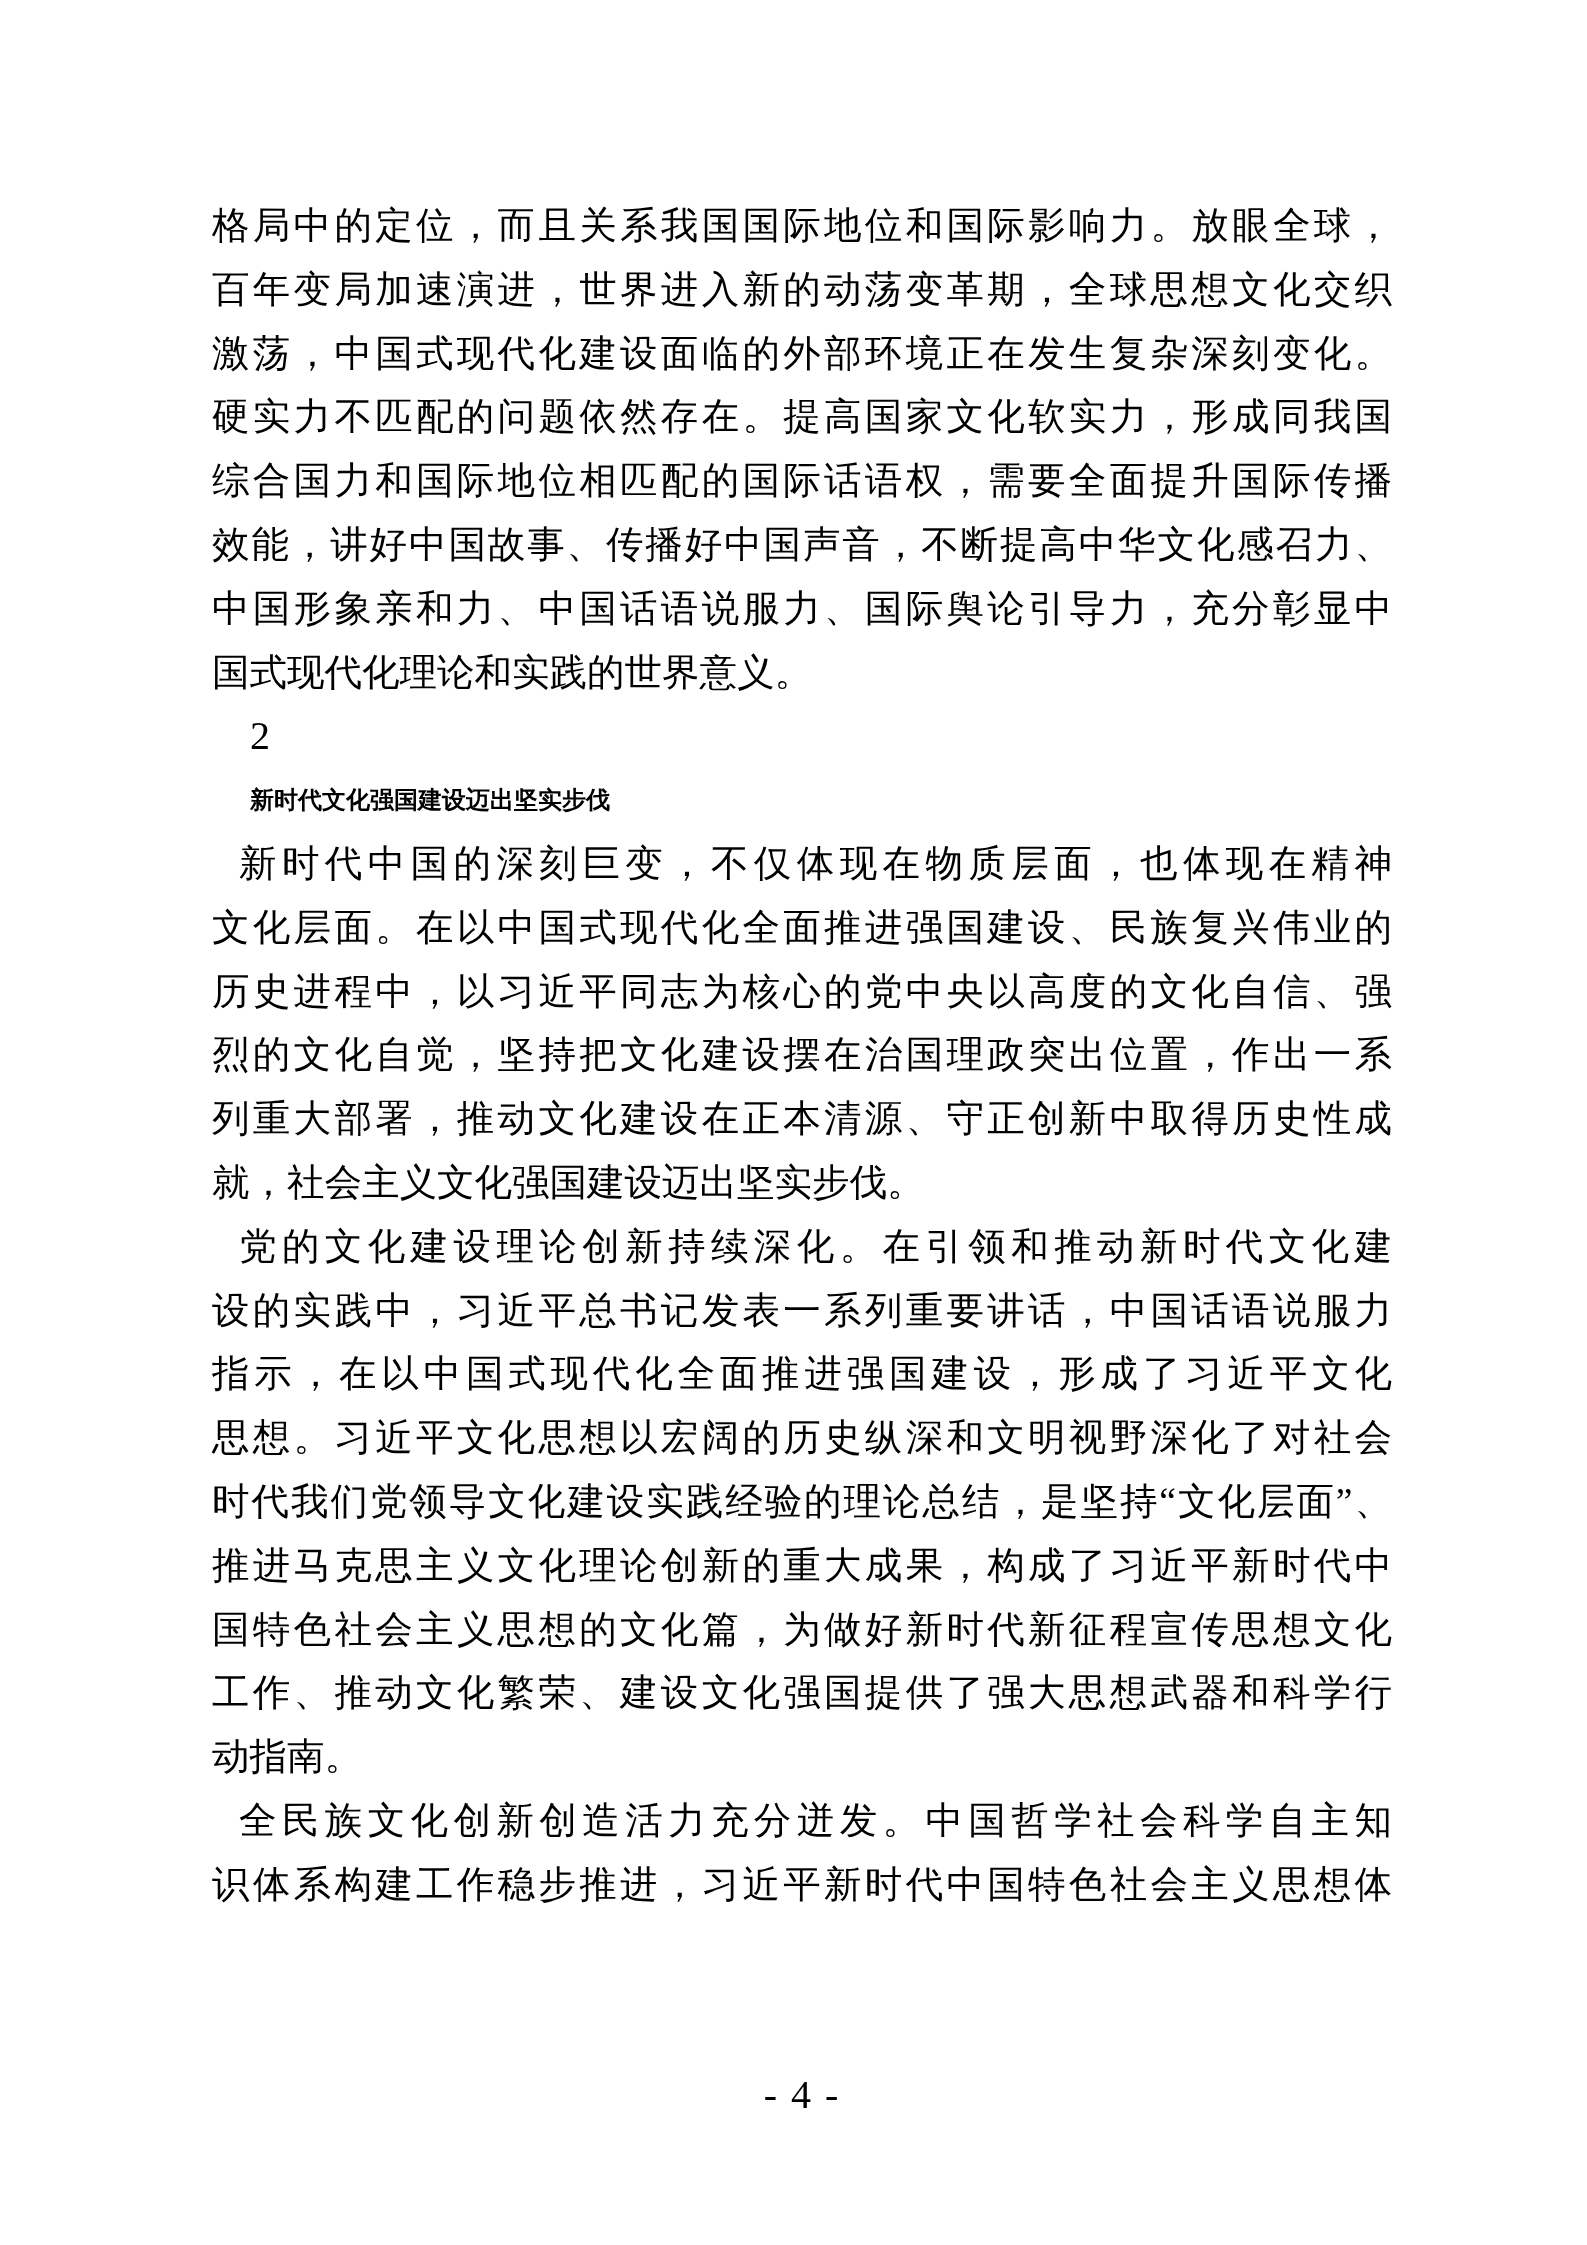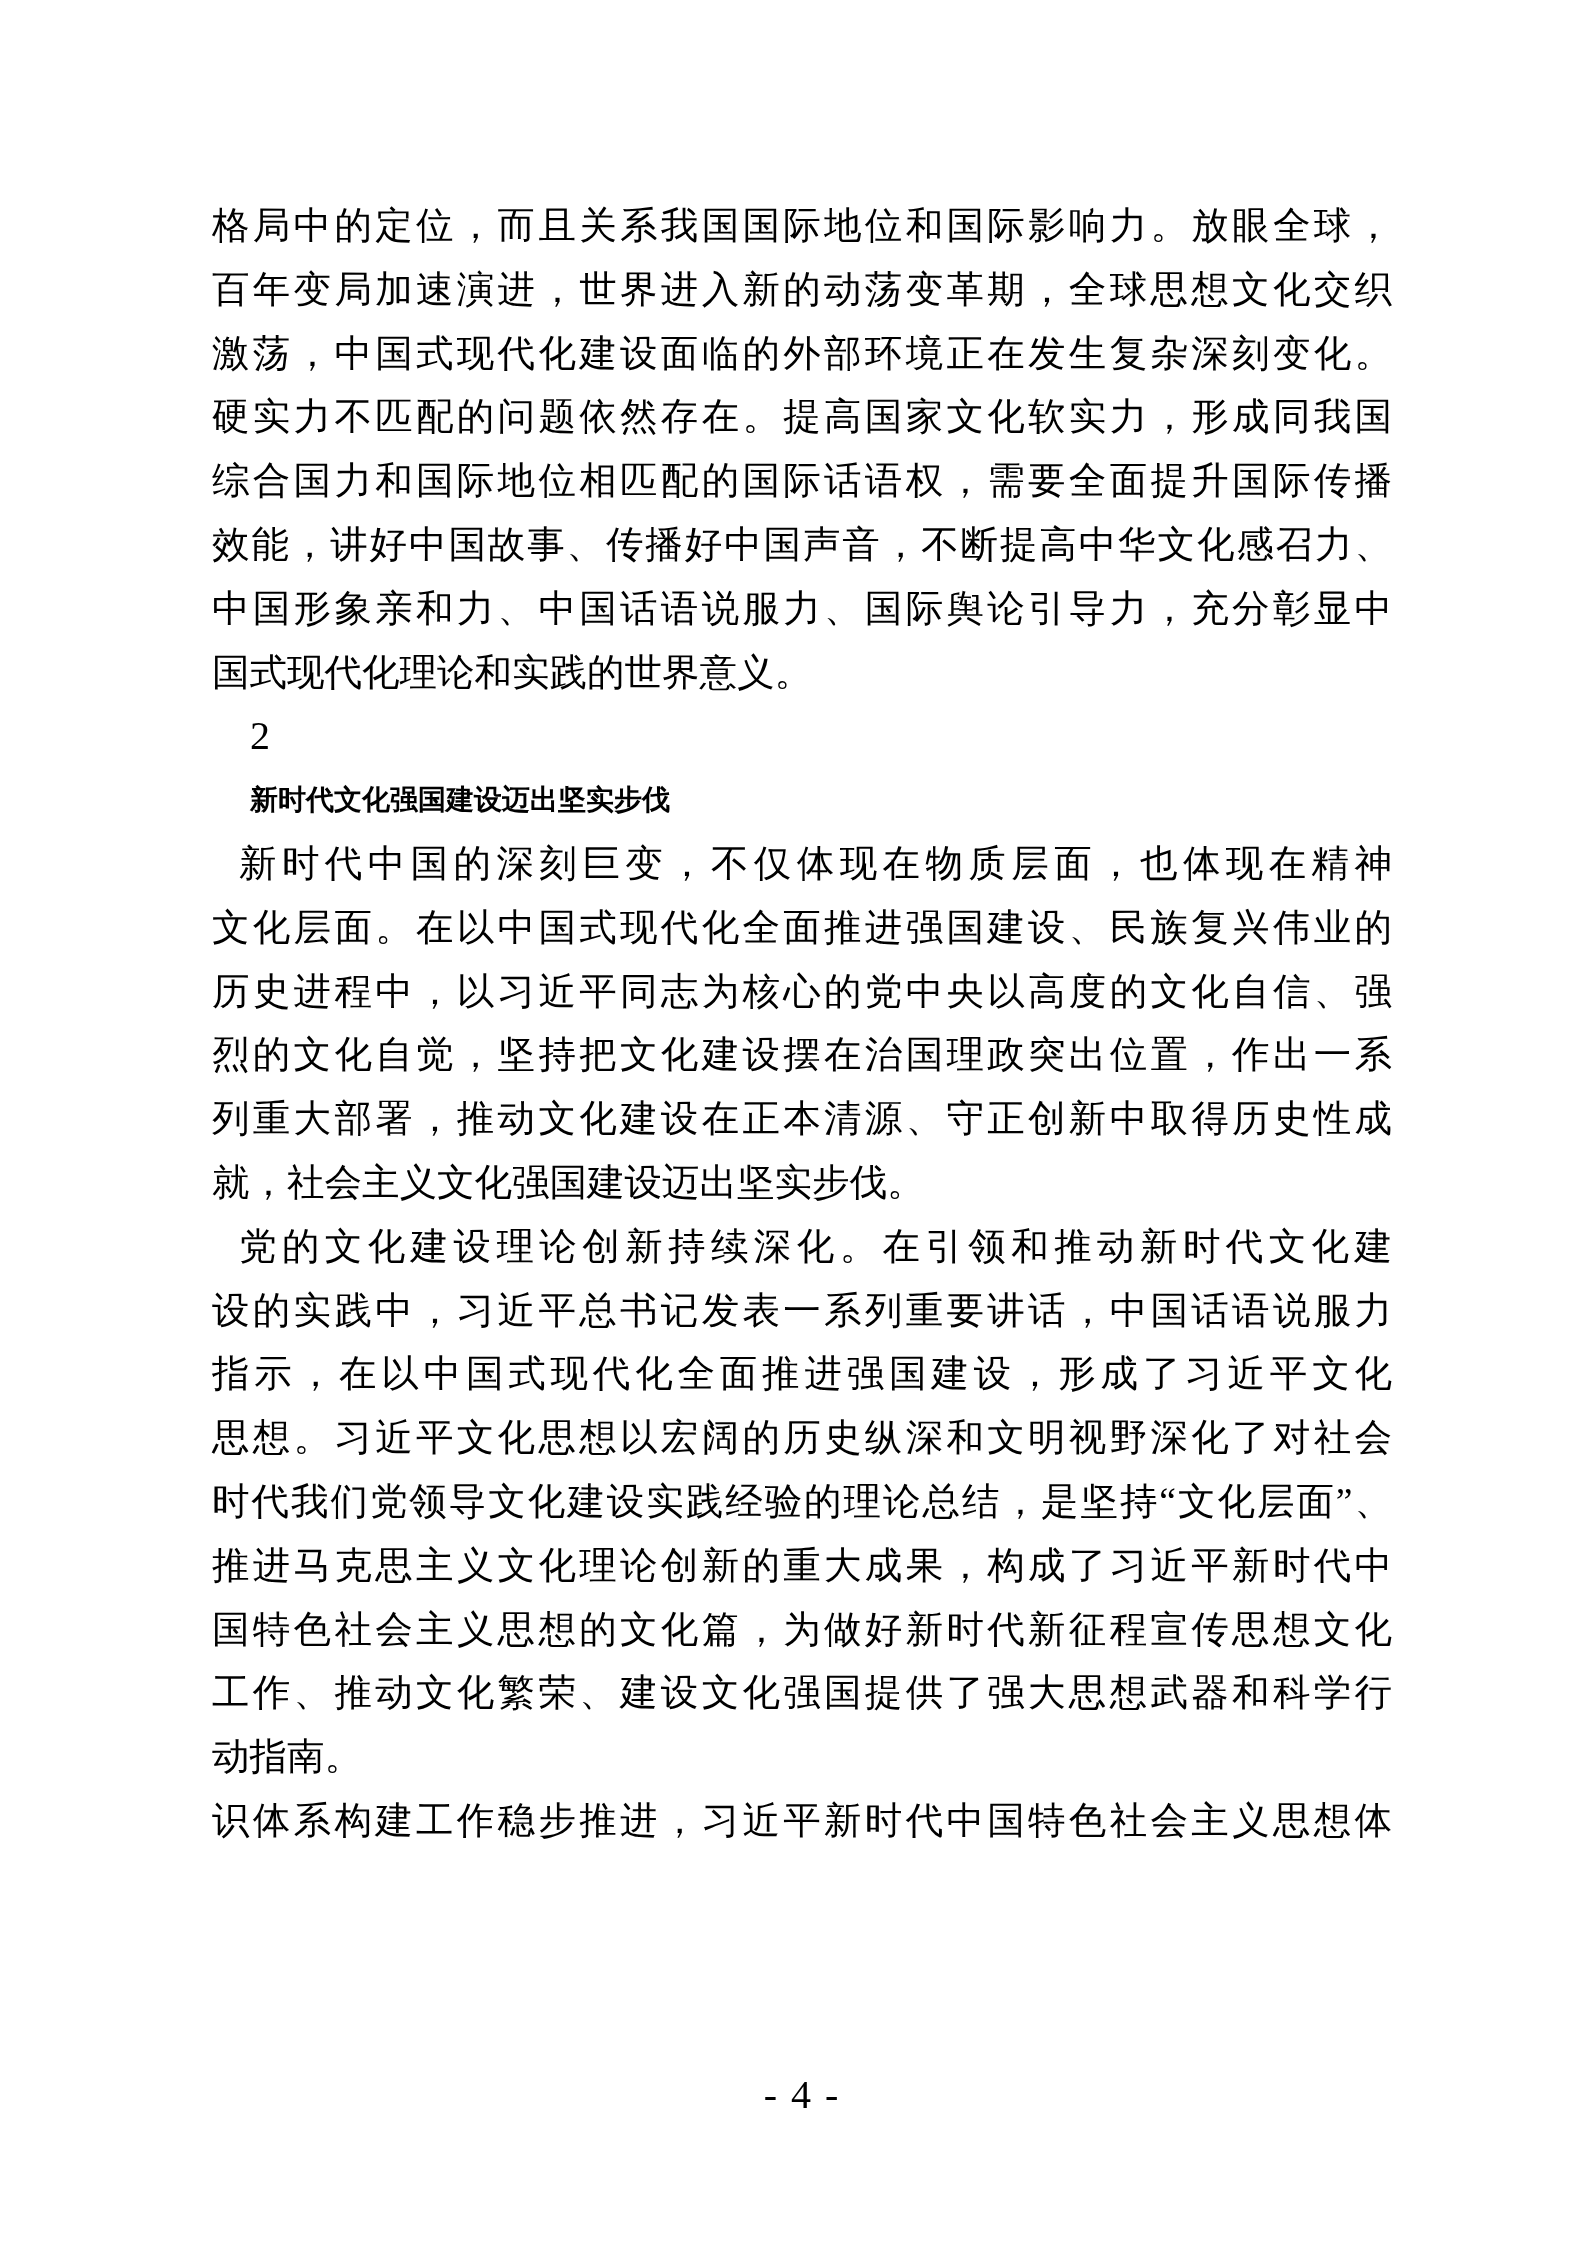--- a/index.html
+++ b/index.html
@@ -48,21 +48,21 @@
   .line.num {
     font-size: 40px;
     padding-left: 38px;
     text-align: left;
     text-align-last: left;
   }
   
   .line.heading {
     font-family: "Liberation Sans", "DejaVu Sans", sans-serif;
     font-weight: 700;
-    font-size: 28px;
+    font-size: 24px;
     padding-left: 38px;
     text-align: left;
     text-align-last: left;
   }
   .footer {
     position: absolute;
     left: 212px;
     top: 2070px;
     width: 1180px;
     height: 50px;
@@ -95,16 +95,17 @@
       <div class="line body-end">就，社会主义文化强国建设迈出坚实步伐。</div>
       <div class="line body indent">党的文化建设理论创新持续深化。在引领和推动新时代文化建</div>
       <div class="line body">设的实践中，习近平总书记发表一系列重要讲话，中国话语说服力</div>
       <div class="line body">指示，在以中国式现代化全面推进强国建设，形成了习近平文化</div>
       <div class="line body">思想。习近平文化思想以宏阔的历史纵深和文明视野深化了对社会</div>
       <div class="line body">时代我们党领导文化建设实践经验的理论总结，是坚持“文化层面”、</div>
       <div class="line body">推进马克思主义文化理论创新的重大成果，构成了习近平新时代中</div>
       <div class="line body">国特色社会主义思想的文化篇，为做好新时代新征程宣传思想文化</div>
       <div class="line body">工作、推动文化繁荣、建设文化强国提供了强大思想武器和科学行</div>
       <div class="line body-end">动指南。</div>
+      <div class="line body indent">全民族文化创新创造活力充分迸发。中国哲学社会科学自主知</div>
       <div class="line body">识体系构建工作稳步推进，习近平新时代中国特色社会主义思想体</div>
     </div>
   <div class="footer">- 4 -</div>
 </div>
 
 </body></html>

